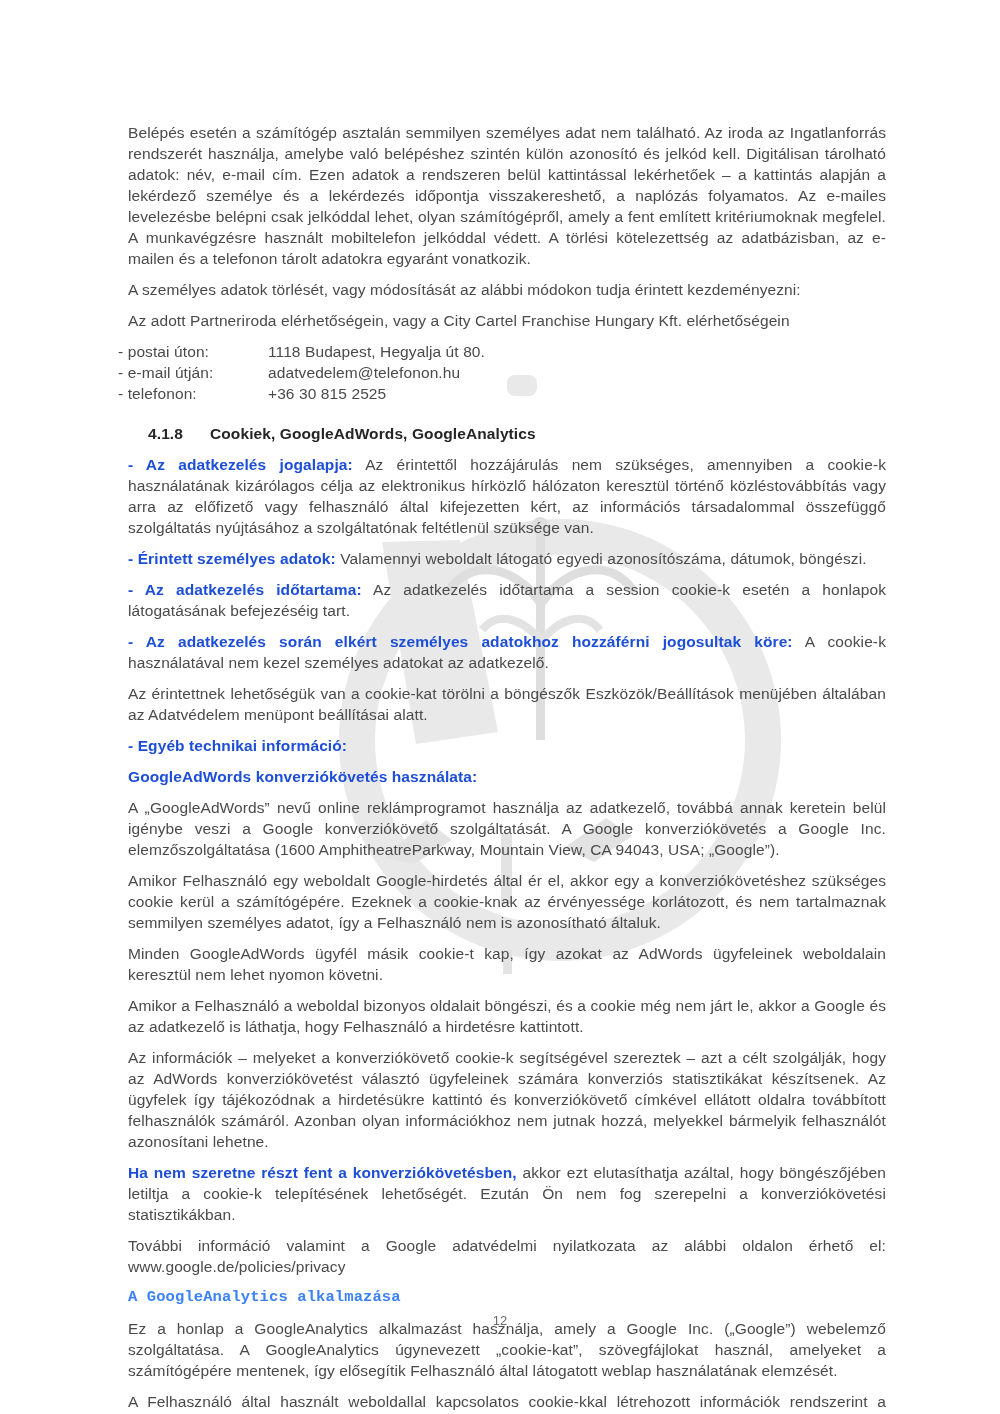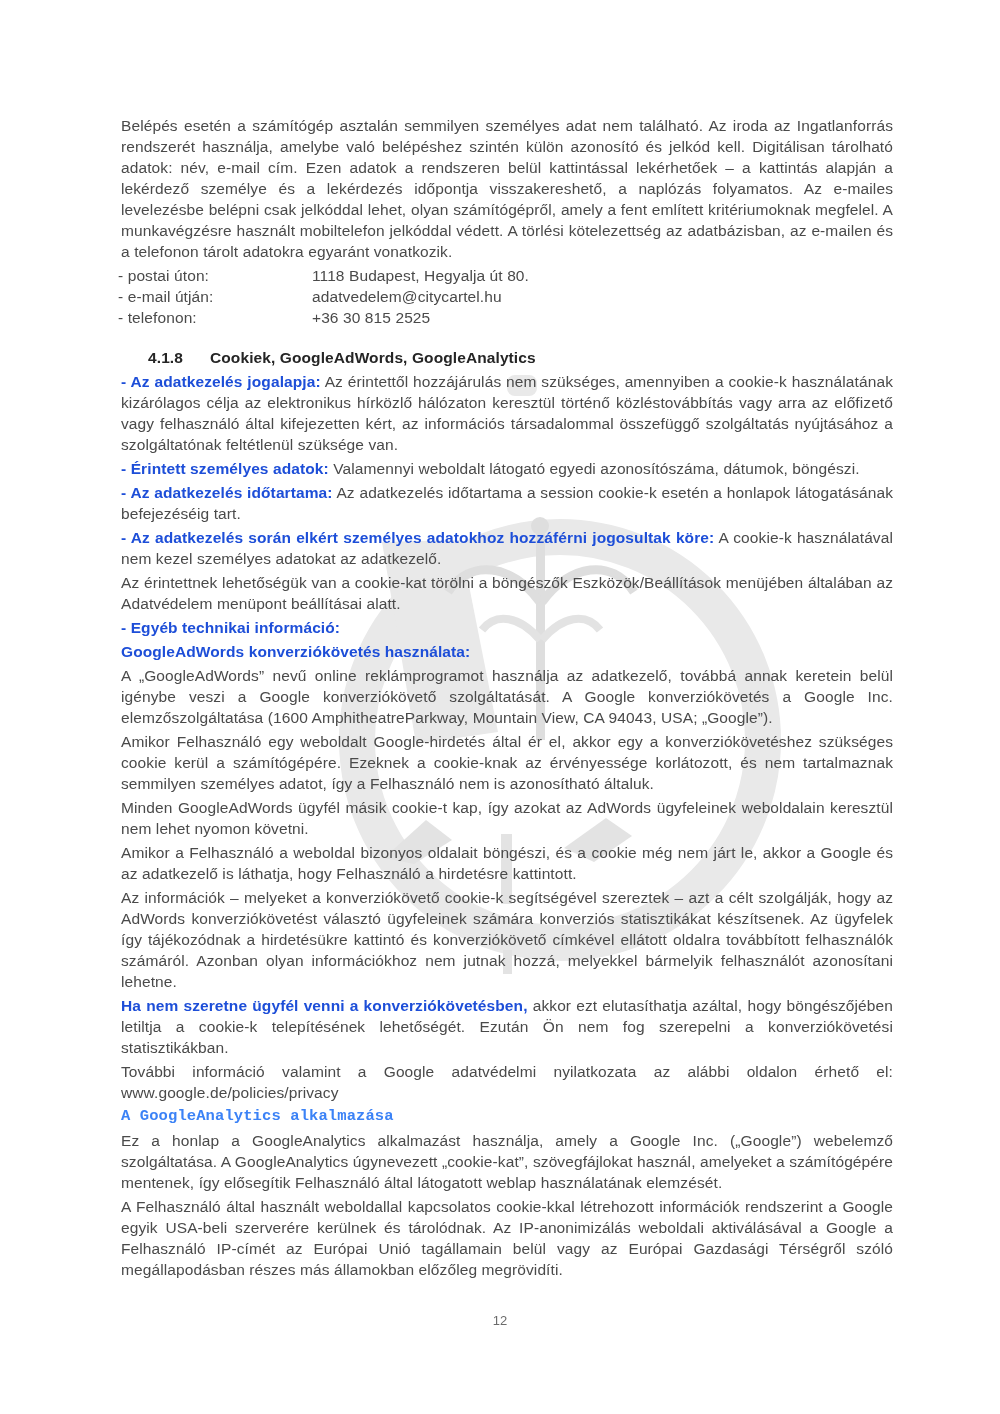--- a/index.html
+++ b/index.html
@@ -41,29 +41,29 @@
     left: 118px;
     top: 112px;
     width: 778px;
     z-index: 1;
     color: #4a4a4a;
     font-size: 15.5px;
     line-height: 21px;
     letter-spacing: 0.1px;
   }
   .content p {
-    margin: 3px;
+    margin: 10px;
     text-align: justify;
   }
   .content p.no-just { text-align: left; }
   strong, .bold {
     font-weight: bold;
     color: #1d4ed8;
   }
-  .contact-row { display: flex; text-align: left; gap: 44px; }
+  .contact-row { display: flex; text-align: left; }
   .contact-label { width: 150px; flex: 0 0 150px; }
   .section-heading {
     display: flex;
     margin-top: 19px;
     font-weight: bold;
     color: #252525;
     text-align: left;
     margin-left: 30px;
   }
   .section-number { width: 62px; flex: 0 0 62px; }
@@ -103,29 +103,31 @@
     <polygon points="244,348 286,318 312,336 274,362" fill="#e3e3e3"></polygon>
     <rect x="181" y="334" width="11" height="70" fill="#e3e3e3"></rect>
     <rect x="183" y="450" width="9" height="24" fill="#e3e3e3"></rect>
   </svg>
   <div class="watermark-dot"></div>
 
   <div class="content">
 
     <p>Belépés esetén a számítógép asztalán semmilyen személyes adat nem található. Az iroda az Ingatlanforrás rendszerét használja, amelybe való belépéshez szintén külön azonosító és jelkód kell. Digitálisan tárolható adatok: név, e-mail cím. Ezen adatok a rendszeren belül kattintással lekérhetőek – a kattintás alapján a lekérdező személye és a lekérdezés időpontja visszakereshető, a naplózás folyamatos. Az e-mailes levelezésbe belépni csak jelkóddal lehet, olyan számítógépről, amely a fent említett kritériumoknak megfelel. A munkavégzésre használt mobiltelefon jelkóddal védett. A törlési kötelezettség az adatbázisban, az e-mailen és a telefonon tárolt adatokra egyaránt vonatkozik.</p>
 
+    <p class="no-just">A személyes adatok törlését, vagy módosítását az alábbi módokon tudja érintett kezdeményezni:</p>
 
+    <p class="no-just">Az adott Partneriroda elérhetőségein, vagy a City Cartel Franchise Hungary Kft. elérhetőségein</p>
 
     <div class="contact-row">
       <span class="contact-label">- postai úton:</span>
       <span class="contact-value">1118 Budapest, Hegyalja út 80.</span>
     </div>
     <div class="contact-row">
       <span class="contact-label">- e-mail útján:</span>
-      <span class="contact-value">adatvedelem@citycartel.hu</span>
+      <span class="contact-value">adatvedelem@telefonon.hu</span>
     </div>
     <div class="contact-row">
       <span class="contact-label">- telefonon:</span>
       <span class="contact-value">+36 30 815 2525</span>
     </div>
 
     <div class="section-heading">
       <span class="section-number">4.1.8</span>
       <span class="section-title">Cookiek, GoogleAdWords, GoogleAnalytics</span>
     </div>
@@ -148,21 +150,21 @@
     <p><span>A „GoogleAdWords” nevű online reklámprogramot használja az adatkezelő, továbbá annak keretein belül igénybe veszi a Google konverziókövető szolgáltatását. A Google konverziókövetés a Google Inc. elemzőszolgáltatása (1600 AmphitheatreParkway, Mountain View, CA 94043, USA; „Google”).</span></p>
 
     <p><span>Amikor Felhasználó egy weboldalt Google-hirdetés által ér el, akkor egy a konverziókövetéshez szükséges cookie kerül a számítógépére. Ezeknek a cookie-knak az érvényessége korlátozott, és nem tartalmaznak semmilyen személyes adatot, így a Felhasználó nem is azonosítható általuk.</span></p>
 
     <p><span>Minden GoogleAdWords ügyfél másik cookie-t kap, így azokat az AdWords ügyfeleinek weboldalain keresztül nem lehet nyomon követni.</span></p>
 
     <p><span>Amikor a Felhasználó a weboldal bizonyos oldalait böngészi, és a cookie még nem járt le, akkor a Google és az adatkezelő is láthatja, hogy Felhasználó a hirdetésre kattintott.</span></p>
 
     <p><span>Az információk – melyeket a konverziókövető cookie-k segítségével szereztek – azt a célt szolgálják, hogy az AdWords konverziókövetést választó ügyfeleinek számára konverziós statisztikákat készítsenek. Az ügyfelek így tájékozódnak a hirdetésükre kattintó és konverziókövető címkével ellátott oldalra továbbított felhasználók számáról. Azonban olyan információkhoz nem jutnak hozzá, melyekkel bármelyik felhasználót azonosítani lehetne.</span></p>
 
-    <p><strong>Ha nem szeretne ügyfél venni a konverziókövetésben,</strong><span> akkor ezt elutasíthatja azáltal, hogy böngészőjében letiltja a cookie-k telepítésének lehetőségét. Ezután Ön nem fog szerepelni a konverziókövetési statisztikákban.</span></p>
+    <p><strong>Ha nem szeretne részt fent a konverziókövetésben,</strong><span> akkor ezt elutasíthatja azáltal, hogy böngészőjében letiltja a cookie-k telepítésének lehetőségét. Ezután Ön nem fog szerepelni a konverziókövetési statisztikákban.</span></p>
 
     <p><span>További információ valamint a Google adatvédelmi nyilatkozata az alábbi oldalon érhető el: www.google.de/policies/privacy</span></p>
 
     <p class="analytics-heading">A GoogleAnalytics alkalmazása</p>
 
     <p>Ez a honlap a GoogleAnalytics alkalmazást használja, amely a Google Inc. („Google”) webelemző szolgáltatása. A GoogleAnalytics úgynevezett „cookie-kat”, szövegfájlokat használ, amelyeket a számítógépére mentenek, így elősegítik Felhasználó által látogatott weblap használatának elemzését.</p>
 
     <p>A Felhasználó által használt weboldallal kapcsolatos cookie-kkal létrehozott információk rendszerint a Google egyik USA-beli szerverére kerülnek és tárolódnak. Az IP-anonimizálás weboldali aktiválásával a Google a Felhasználó IP-címét az Európai Unió tagállamain belül vagy az Európai Gazdasági Térségről szóló megállapodásban részes más államokban előzőleg megrövidíti.</p>
 
   </div>

